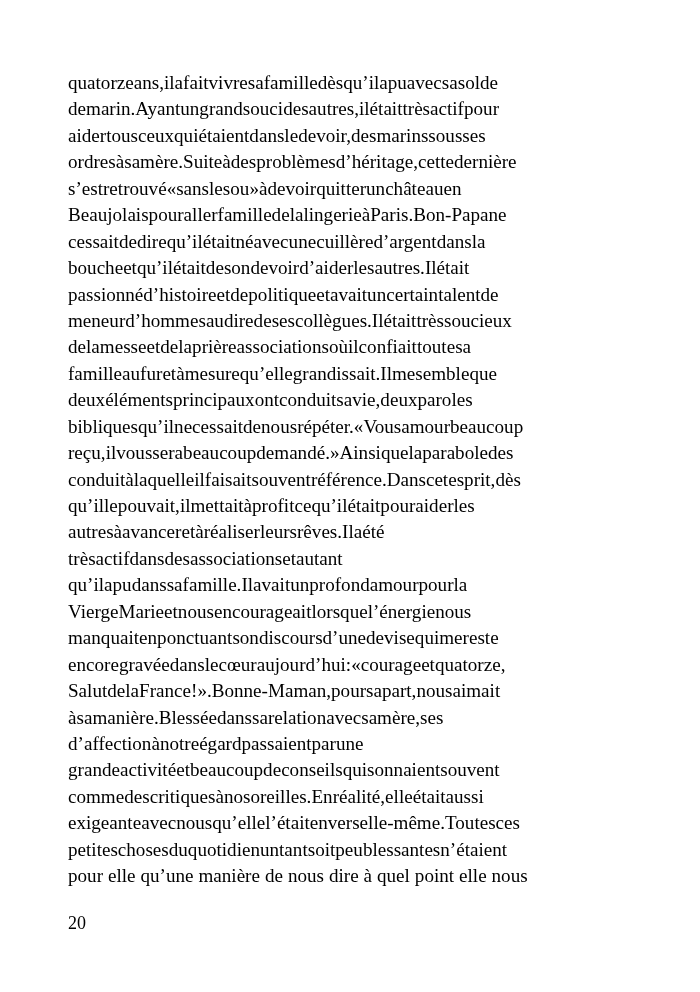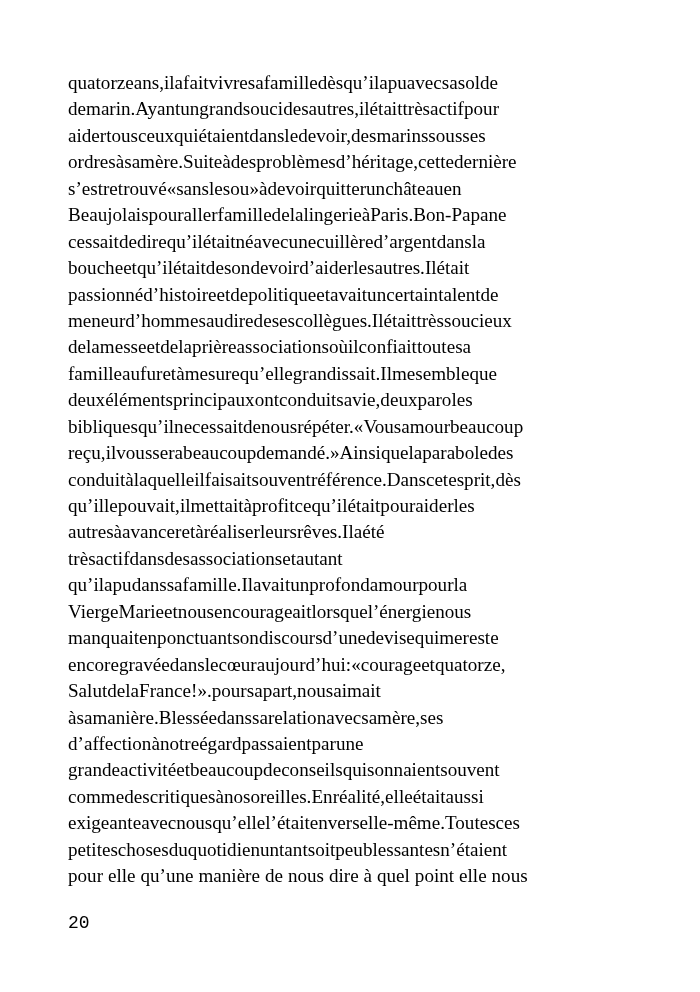--- a/index.html
+++ b/index.html
@@ -66,21 +66,21 @@
   .line.ragged.j > .w + .w {
     margin-left: 0.26em;
   }
 
   #page-number {
     position: absolute;
     left: 68px;
     top: 912px;
     font-size: 18px;
     line-height: 22px;
-    font-family: Liberation Mono, monospace;
+    font-family: Liberation Serif, serif;
     color: #000000;
   }
 </style>
 </head>
 <body>
 
 <div id="page">
 
   <div id="text-block">
       <div class="line j">
@@ -391,20 +391,21 @@
         <span class="w">et</span>
         <span class="w">quatorze,</span>
       </div>
       <div class="line j">
         <span class="w">Salut</span>
         <span class="w">de</span>
         <span class="w">la</span>
         <span class="w">France</span>
         <span class="w">!</span>
         <span class="w">».</span>
+        <span class="w">Bonne-Maman,</span>
         <span class="w">pour</span>
         <span class="w">sa</span>
         <span class="w">part,</span>
         <span class="w">nous</span>
         <span class="w">aimait</span>
       </div>
       <div class="line j">
         <span class="w">à</span>
         <span class="w">sa</span>
         <span class="w">manière.</span>

